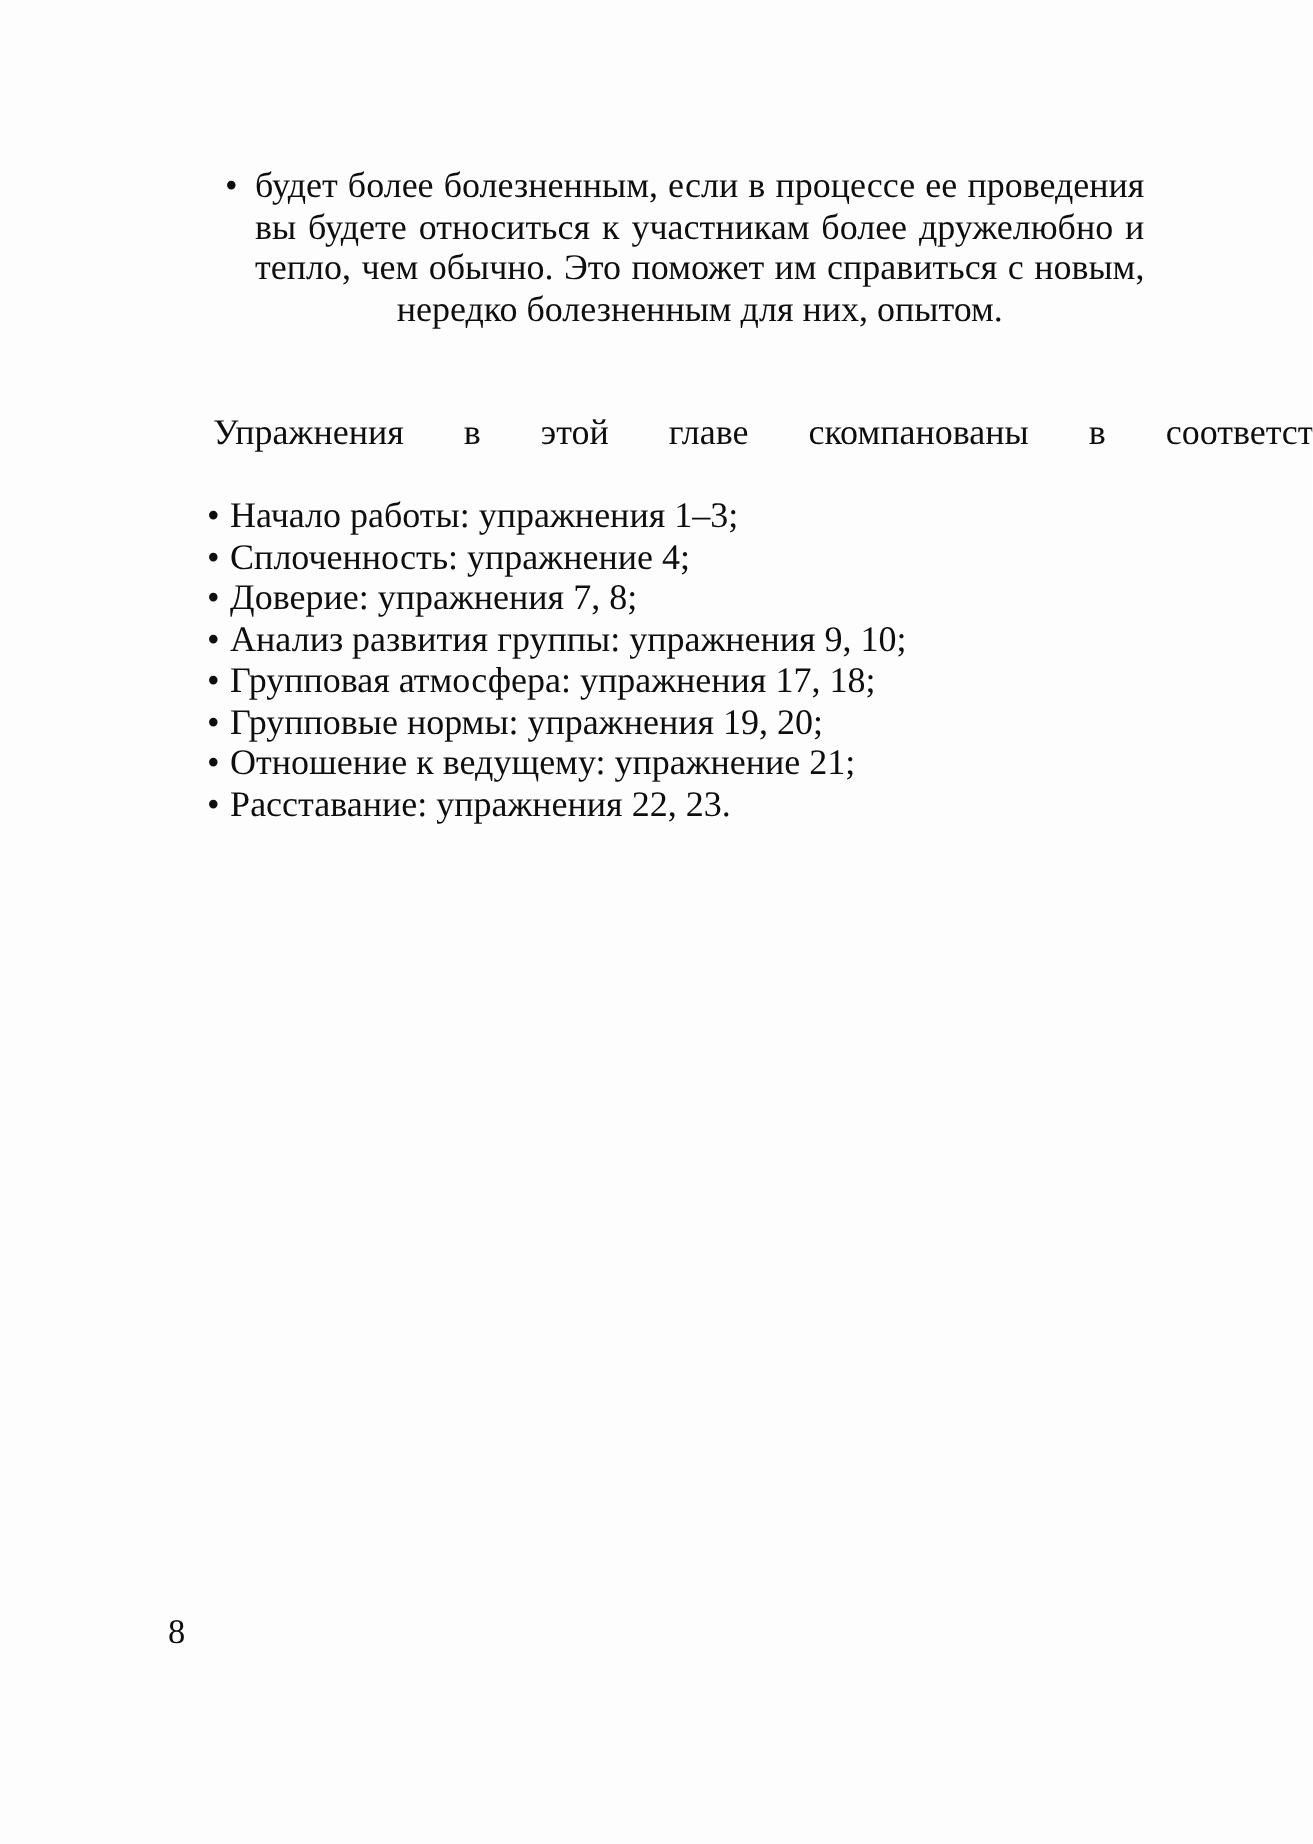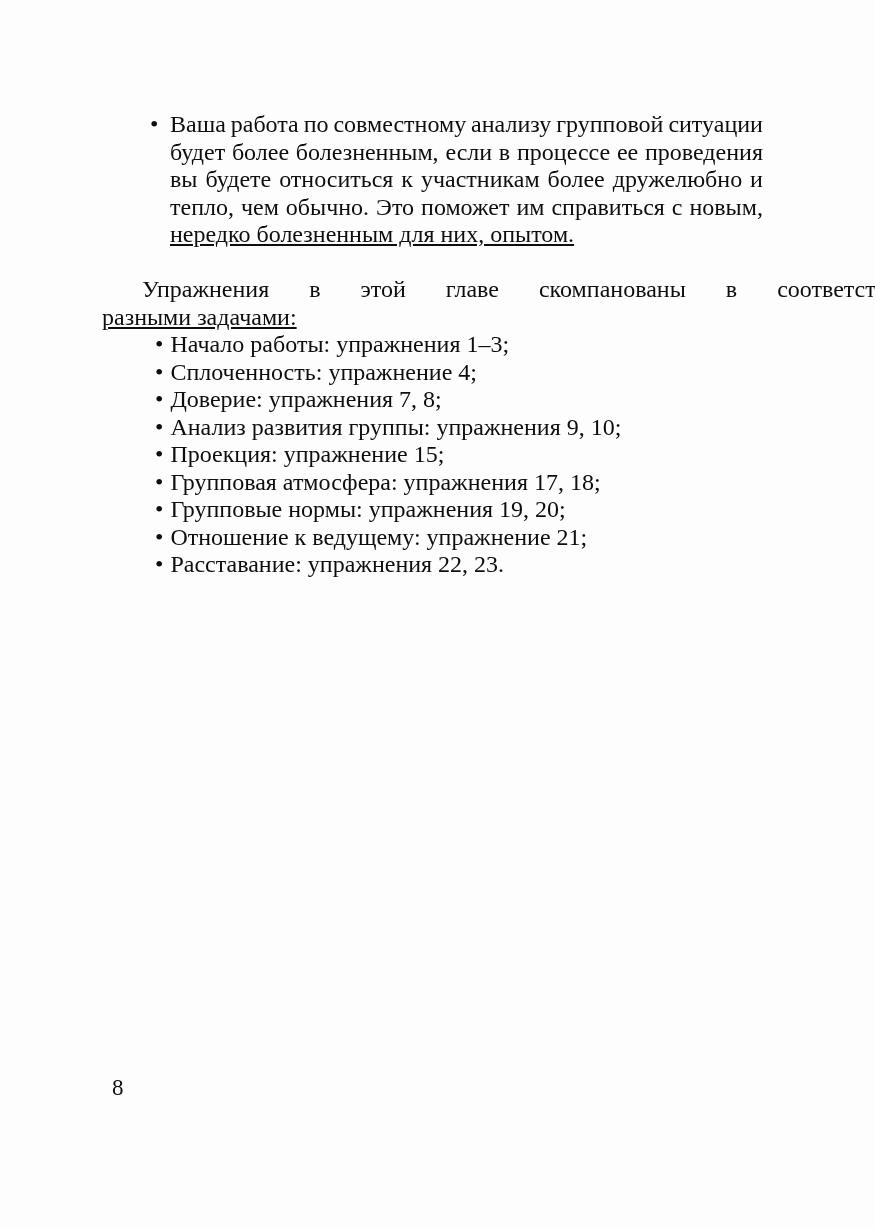--- a/index.html
+++ b/index.html
@@ -17,49 +17,40 @@
   .abs { position: absolute; }
 
   
   .intro { left: 170px; top: 111px; width: 593px; }
   .intro-bullet-marker { position: absolute; left: -20px; top: 0; }
 
   
   .jwords { display: flex; justify-content: space-between; }
 
   
-  .plain { text-align: left; white-space: nowrap; text-decoration: underline; }
+  .plain { text-align: center; white-space: nowrap; }
 
   
   .para { left: 102px; top: 276px; width: 661px; }
   .para-first { padding-left: 40px; gap: 40px; }
 
   
-  .tasklist { left: 155px; top: 331px; }
+  .tasklist { left: 138px; top: 331px; }
   .task-item { white-space: nowrap; }
   .task-bullet { margin-right: 7px; }
 
   .pagenum { left: 112px; top: 1074px; font-size: 23px; }
 </style>
 </head>
 <body>
 
 <div class="page">
 
   <div class="abs intro">
     <span class="intro-bullet-marker">•</span>
-    <div class="jwords">
-        <span>Ваша</span>
-        <span>работа</span>
-        <span>по</span>
-        <span>совместному</span>
-        <span>анализу</span>
-        <span>групповой</span>
-        <span>ситуации</span>
-      </div>
     <div class="jwords">
         <span>будет</span>
         <span>более</span>
         <span>болезненным,</span>
         <span>если</span>
         <span>в</span>
         <span>процессе</span>
         <span>ее</span>
         <span>проведения</span>
       </div>
@@ -91,29 +82,27 @@
     <div class="jwords para-first">
         <span>Упражнения</span>
         <span>в</span>
         <span>этой</span>
         <span>главе</span>
         <span>скомпанованы</span>
         <span>в</span>
         <span>соответствии</span>
         <span>с</span>
       </div>
-    <div class="plain">разными задачами:</div>
   </div>
 
   <div class="abs tasklist">
     <div class="task-item"><span class="task-bullet">•</span><span>Начало работы: упражнения 1–3;</span></div>
     <div class="task-item"><span class="task-bullet">•</span><span>Сплоченность: упражнение 4;</span></div>
     <div class="task-item"><span class="task-bullet">•</span><span>Доверие: упражнения 7, 8;</span></div>
     <div class="task-item"><span class="task-bullet">•</span><span>Анализ развития группы: упражнения 9, 10;</span></div>
-    <div class="task-item"><span class="task-bullet">•</span><span>Проекция: упражнение 15;</span></div>
     <div class="task-item"><span class="task-bullet">•</span><span>Групповая атмосфера: упражнения 17, 18;</span></div>
     <div class="task-item"><span class="task-bullet">•</span><span>Групповые нормы: упражнения 19, 20;</span></div>
     <div class="task-item"><span class="task-bullet">•</span><span>Отношение к ведущему: упражнение 21;</span></div>
     <div class="task-item"><span class="task-bullet">•</span><span>Расставание: упражнения 22, 23.</span></div>
   </div>
 
   <div class="abs pagenum">8</div>
 
 </div>
 

